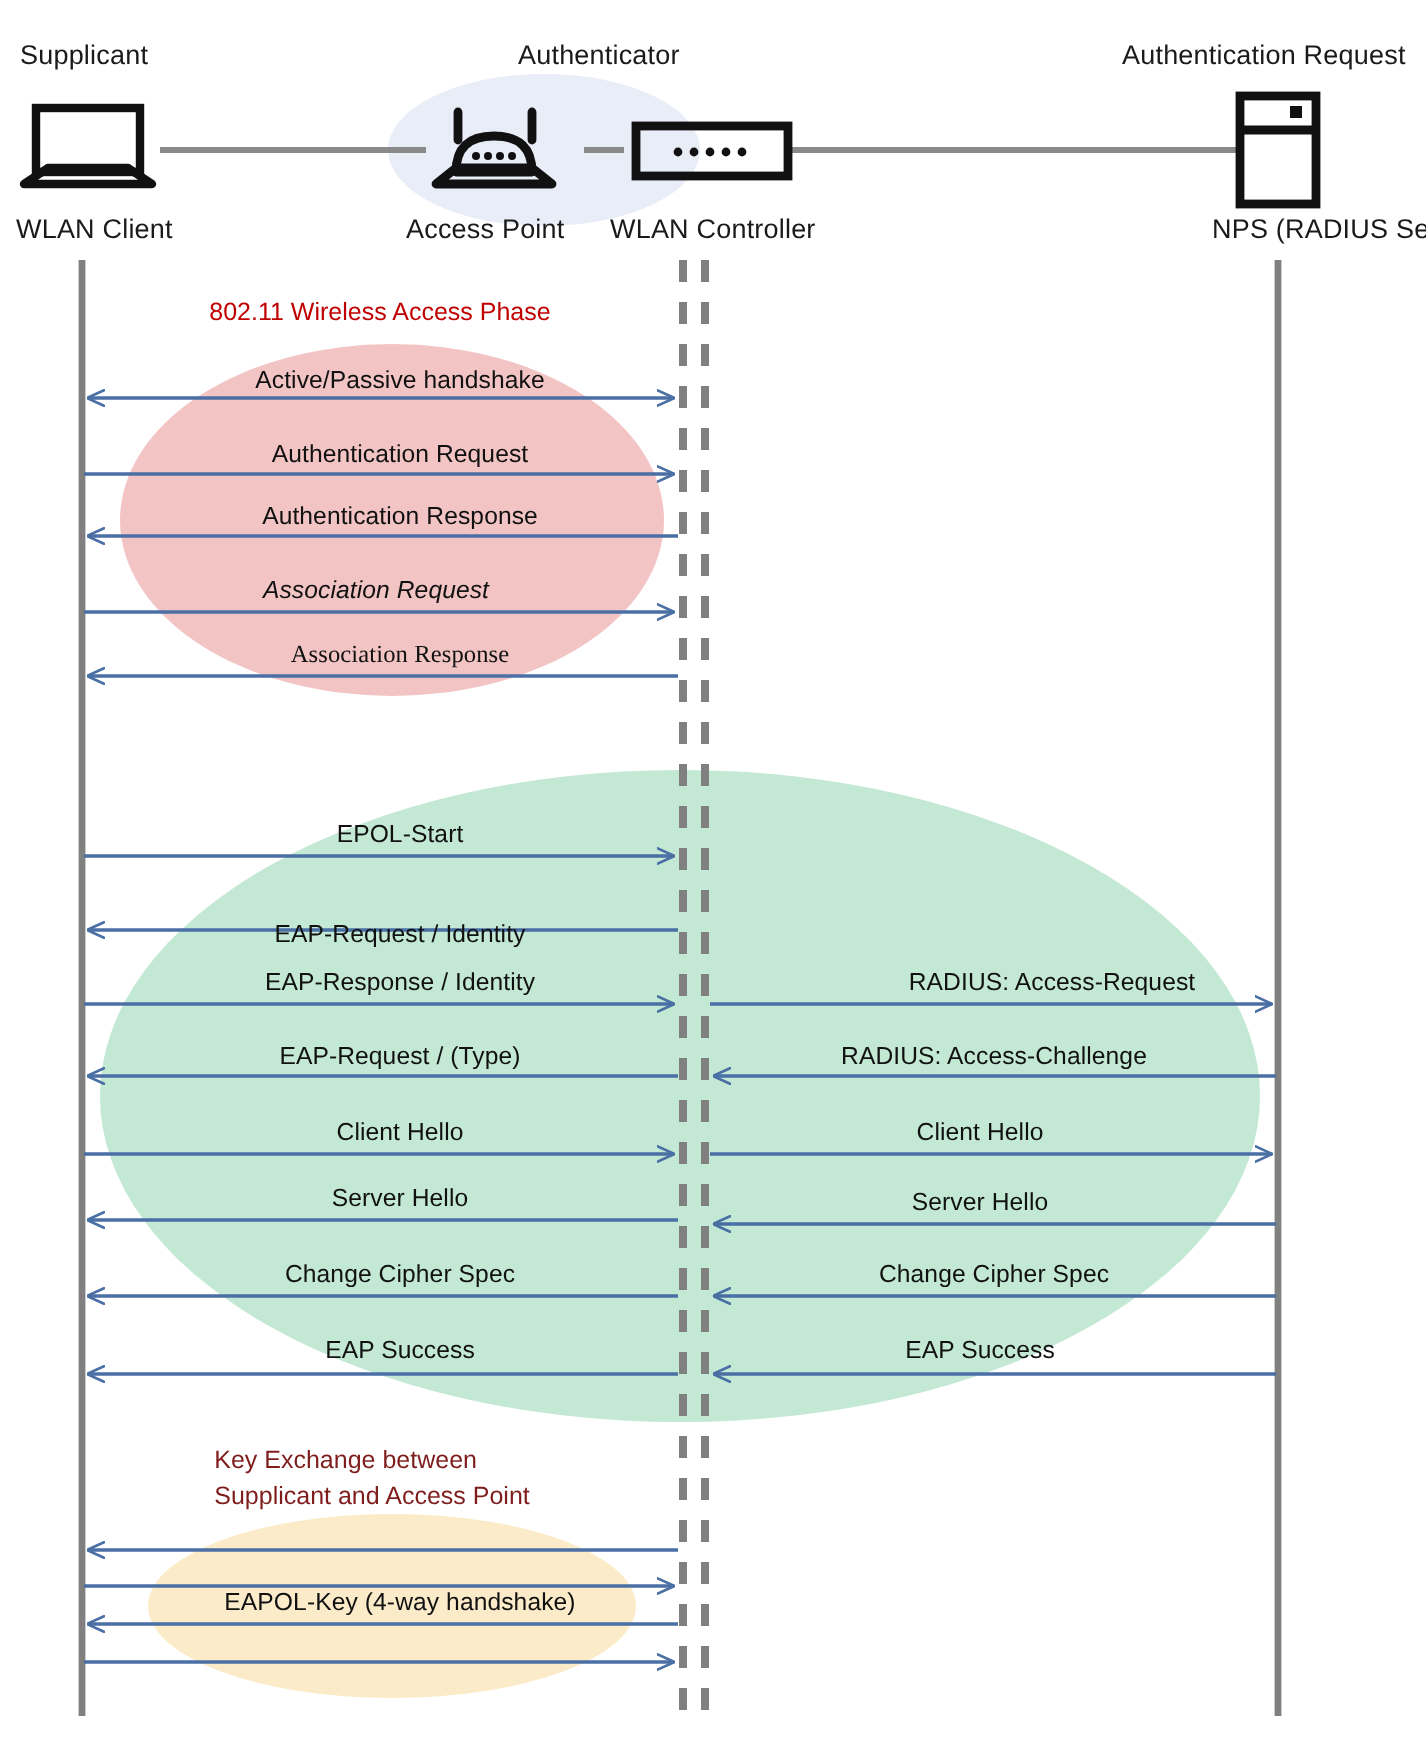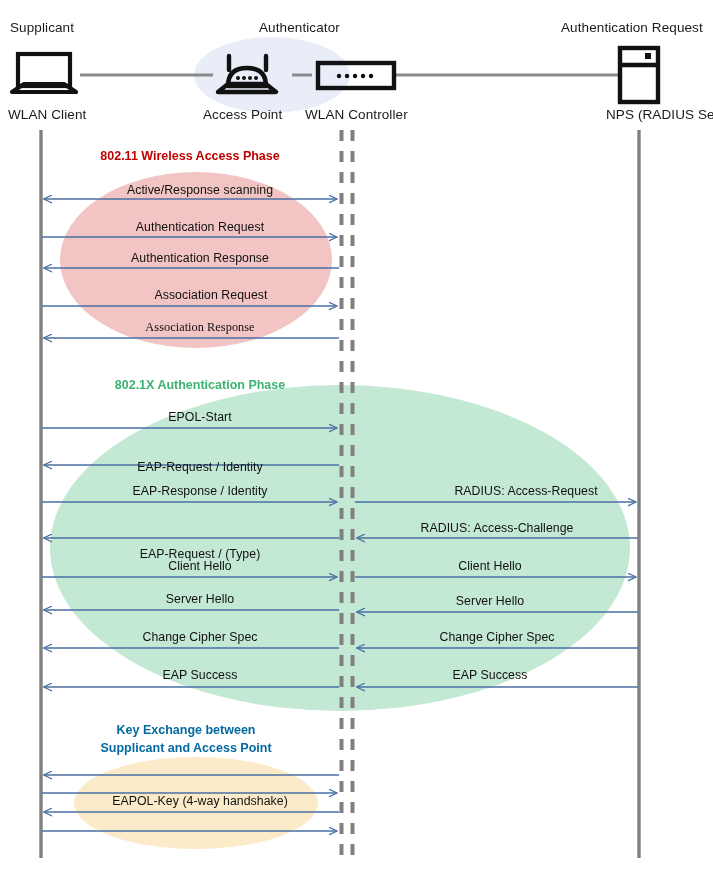--- a/index.html
+++ b/index.html
@@ -26,23 +26,23 @@
   .hdr-sub{
     position:absolute;
     font-size:13.5px;
     color:#1a1a1a;
     white-space:nowrap;
     letter-spacing:.1px;
   }
   .phase-label{
     position:absolute;
     font-size:12.5px;
-    font-weight:700;
+    font-weight:400;
     white-space:nowrap;
-    text-align:center;
+    text-align:left;
     line-height:18px;
   }
   .msg-label{
     position:absolute;
     font-size:12.3px;
     color:#111111;
     white-space:nowrap;
     text-align:center;
     transform:translateX(-50%);
     letter-spacing:.05px;
@@ -150,37 +150,36 @@
 
   <div class="hdr-title" style="left:259px;top:20px;">Authenticator</div>
   <div class="hdr-sub" style="left:203px;top:107px;">Access Point</div>
   <div class="hdr-sub" style="left:305px;top:107px;">WLAN Controller</div>
 
   <div class="hdr-title" style="left:561px;top:20px;">Authentication Request</div>
   <div class="hdr-sub" style="left:562px;top:107px;margin-left:44px;">NPS (RADIUS Server)</div>
 
   <div class="phase-label" style="left:190px;top:147px;transform:translateX(-50%);color:#C00000;">802.11 Wireless Access Phase</div>
 
-  <div class="phase-label" style="left:200px;top:376px;transform:translateX(-50%);color:#3CB371;">802.1X Authentication Phase</div>
 
-  <div class="phase-label" style="left:186px;top:721px;transform:translateX(-50%);color:#0369a1;">
+  <div class="phase-label" style="left:186px;top:721px;transform:translateX(-50%);color:#7f1d1d;">
     <div>Key Exchange between</div>
     <div>Supplicant and Access Point</div>
   </div>
 
-  <div class="msg-label" style="left:200px;top:183px;">Active/Response scanning</div>
+  <div class="msg-label" style="left:200px;top:183px;">Active/Passive handshake</div>
   <div class="msg-label" style="left:200px;top:220px;">Authentication Request</div>
   <div class="msg-label" style="left:200px;top:251px;">Authentication Response</div>
-  <div class="msg-label" style="left:211px;top:288px;">Association Request</div>
+  <div class="msg-label" style="left:188px;top:288px;font-style:italic;">Association Request</div>
   <div class="msg-label" style="left:200px;top:320px;font-family:Liberation Serif, serif;">Association Response</div>
 
   <div class="msg-label" style="left:200px;top:410px;">EPOL-Start</div>
   <div class="msg-label" style="left:200px;top:447px;margin-top:13px;">EAP-Request / Identity</div>
   <div class="msg-label" style="left:200px;top:484px;">EAP-Response / Identity</div>
-  <div class="msg-label" style="left:200px;top:521px;margin-top:26px;">EAP-Request / (Type)</div>
+  <div class="msg-label" style="left:200px;top:521px;">EAP-Request / (Type)</div>
   <div class="msg-label" style="left:200px;top:559px;">Client Hello</div>
   <div class="msg-label" style="left:200px;top:592px;">Server Hello</div>
   <div class="msg-label" style="left:200px;top:630px;">Change Cipher Spec</div>
   <div class="msg-label" style="left:200px;top:668px;">EAP Success</div>
   <div class="msg-label" style="left:200px;top:794px;">EAPOL-Key (4-way handshake)</div>
 
   <div class="msg-label" style="left:497px;top:484px;margin-left:29px;">RADIUS: Access-Request</div>
   <div class="msg-label" style="left:497px;top:521px;">RADIUS: Access-Challenge</div>
   <div class="msg-label" style="left:490px;top:559px;">Client Hello</div>
   <div class="msg-label" style="left:490px;top:594px;">Server Hello</div>

